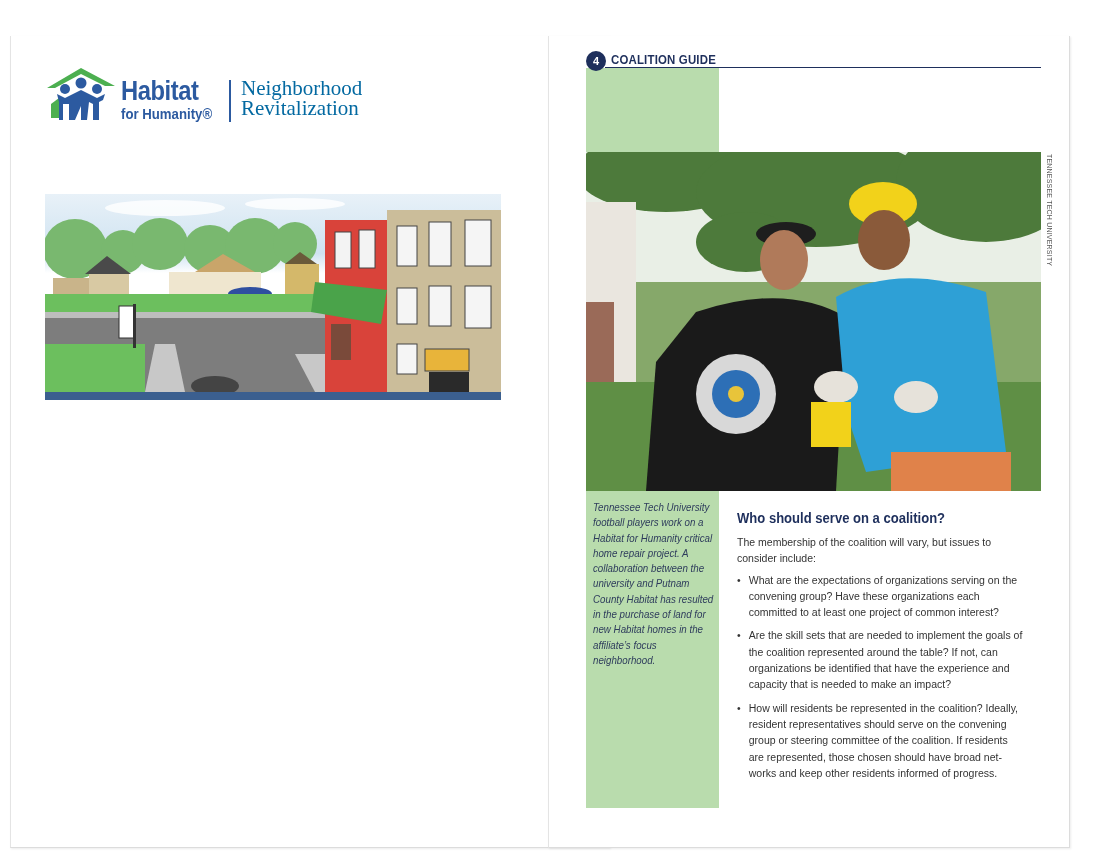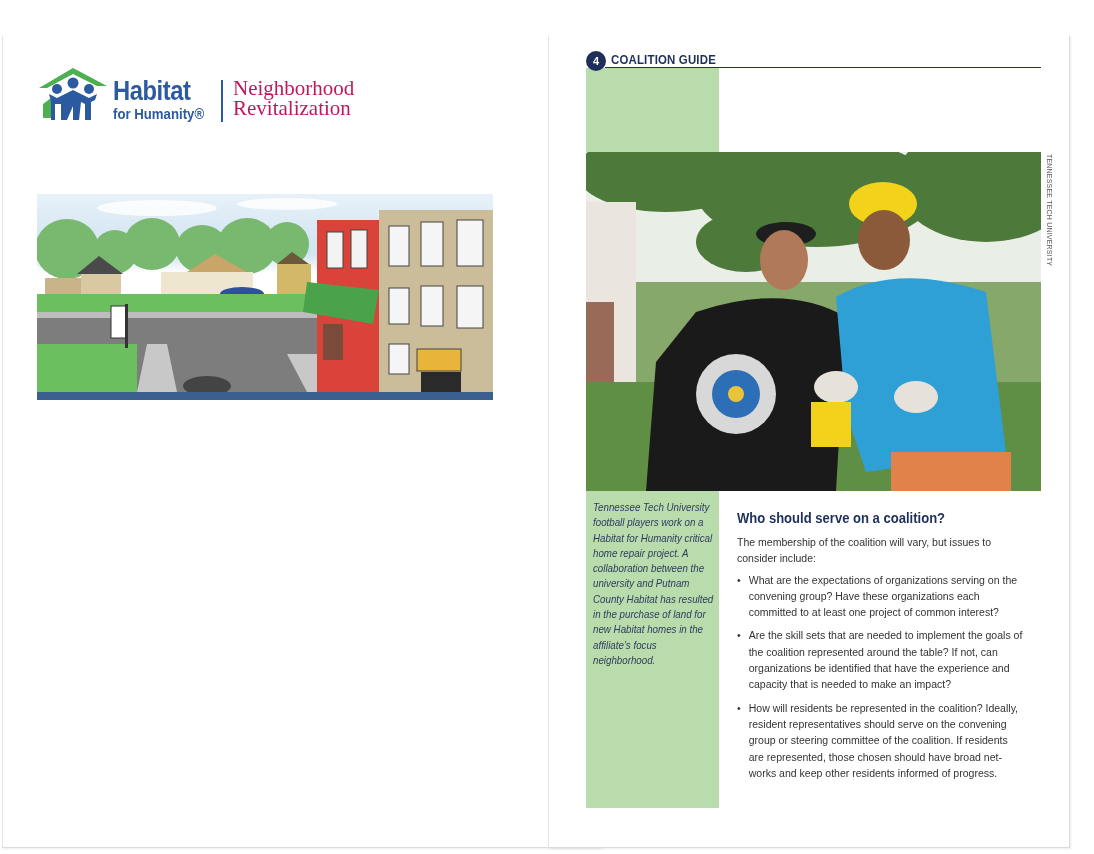--- a/index.html
+++ b/index.html
@@ -4,38 +4,38 @@
 <style>
   * { box-sizing: border-box; margin: 0; padding: 0; }
   html, body { width: 1094px; height: 854px; background: #ffffff; overflow: hidden; }
   body { position: relative; font-family: "Liberation Sans", sans-serif; }
 
   .page {
     position: absolute; background: #fff;
     border-right: 1px solid #dcdcdc; border-bottom: 1px solid #dcdcdc; border-left: 1px solid #e4e4e4;
     box-shadow: 1px 1px 2px rgba(0,0,0,0.08);
   }
-  .page-left  { left: 2px;  top: 36px; width: 600px; height: 812px; border-top: none; }
+  .page-left  { left: 10px;  top: 36px; width: 600px; height: 812px; border-top: none; }
   .page-right { left: 548px; top: 36px; width: 522px; height: 812px; border-top: none; }
 
   
   .logo { position: absolute; left: 34px; top: 28px; width: 340px; height: 64px; }
   .logo-mark { position: absolute; left: 0; top: 0; width: 72px; height: 60px; }
   .logo-habitat {
     position: absolute; left: 76px; top: 14px; color: #2c5aa0;
     font-family: "Liberation Sans", sans-serif; font-weight: bold; font-size: 27px;
     letter-spacing: -0.5px; transform: scaleX(0.88); transform-origin: left top; line-height: 1;
   }
   .logo-for {
     position: absolute; left: 76px; top: 42px; color: #2c5aa0;
     font-weight: bold; font-size: 15px; transform: scaleX(0.88); transform-origin: left top; line-height: 1;
   }
   .logo-divider { position: absolute; left: 184px; top: 16px; width: 2px; height: 42px; background: #2c5aa0; }
   .logo-nr {
-    position: absolute; left: 196px; top: 14px; color: #be185d;
+    position: absolute; left: 196px; top: 14px; color: #0369a1;
     font-family: "Liberation Serif", serif; font-size: 21px; line-height: 20px;
   }
 
   .illustration {
     position: absolute; left: 34px; top: 158px; width: 456px; height: 198px; overflow: hidden;
     background: linear-gradient(#e8f1f8 0%, #cfe3f1 30%, #ffffff 40%);
   }
   .blue-band { position: absolute; left: 34px; top: 356px; width: 456px; height: 8px; background: #3b5f8f; }
   .green-block { position: absolute; left: 34px; top: 364px; width: 456px; height: 423px; background: #b9dcad; }
   .cover-title {

